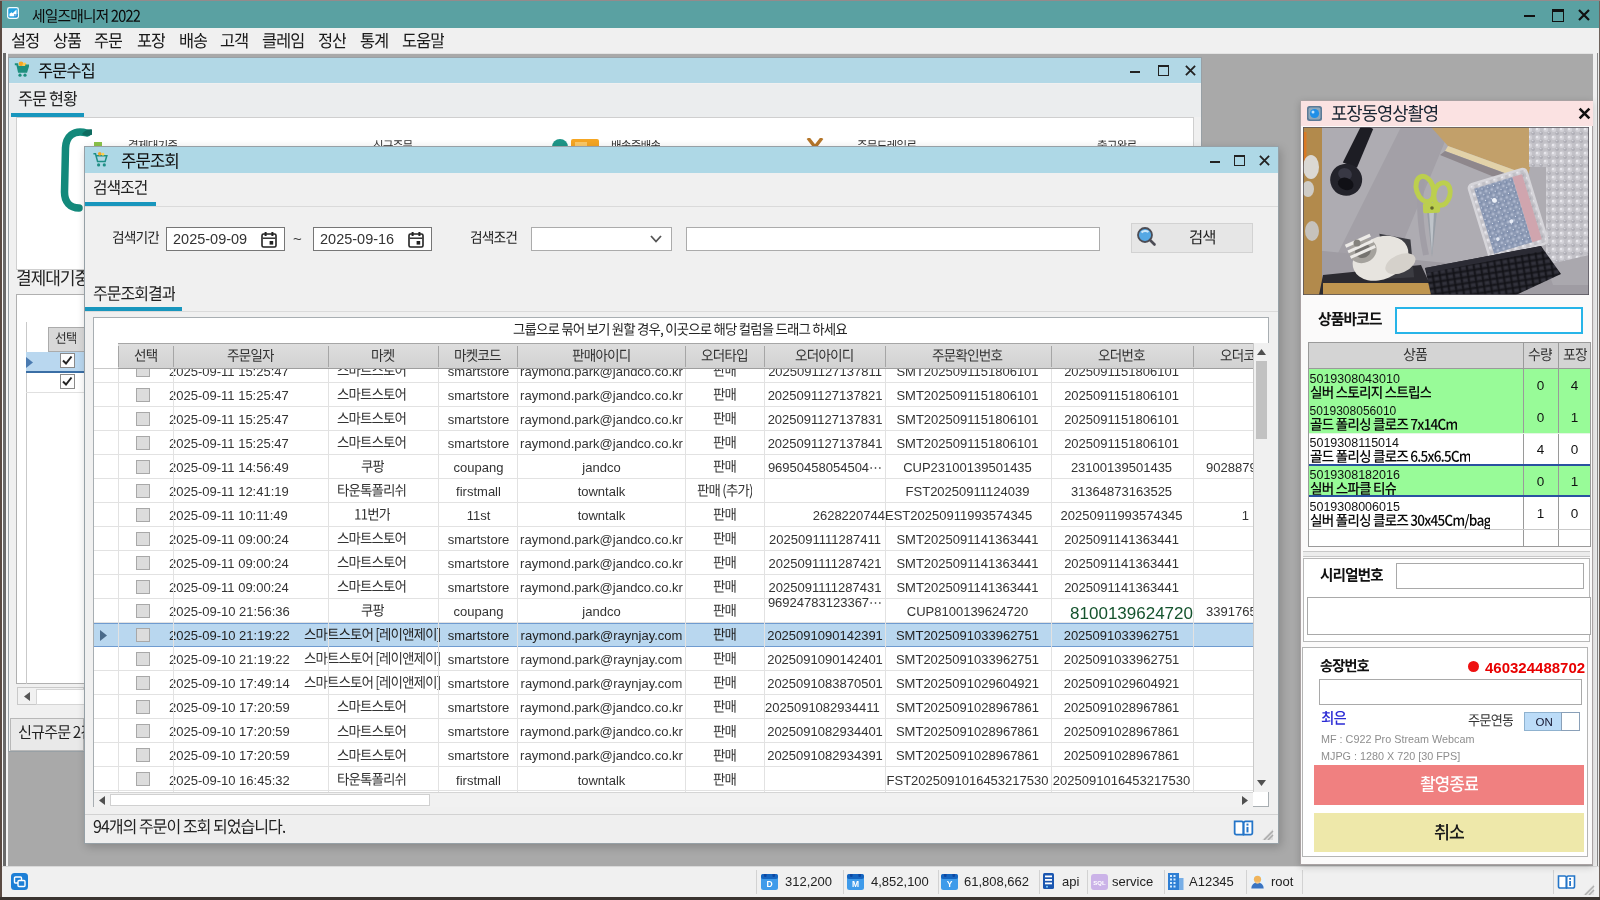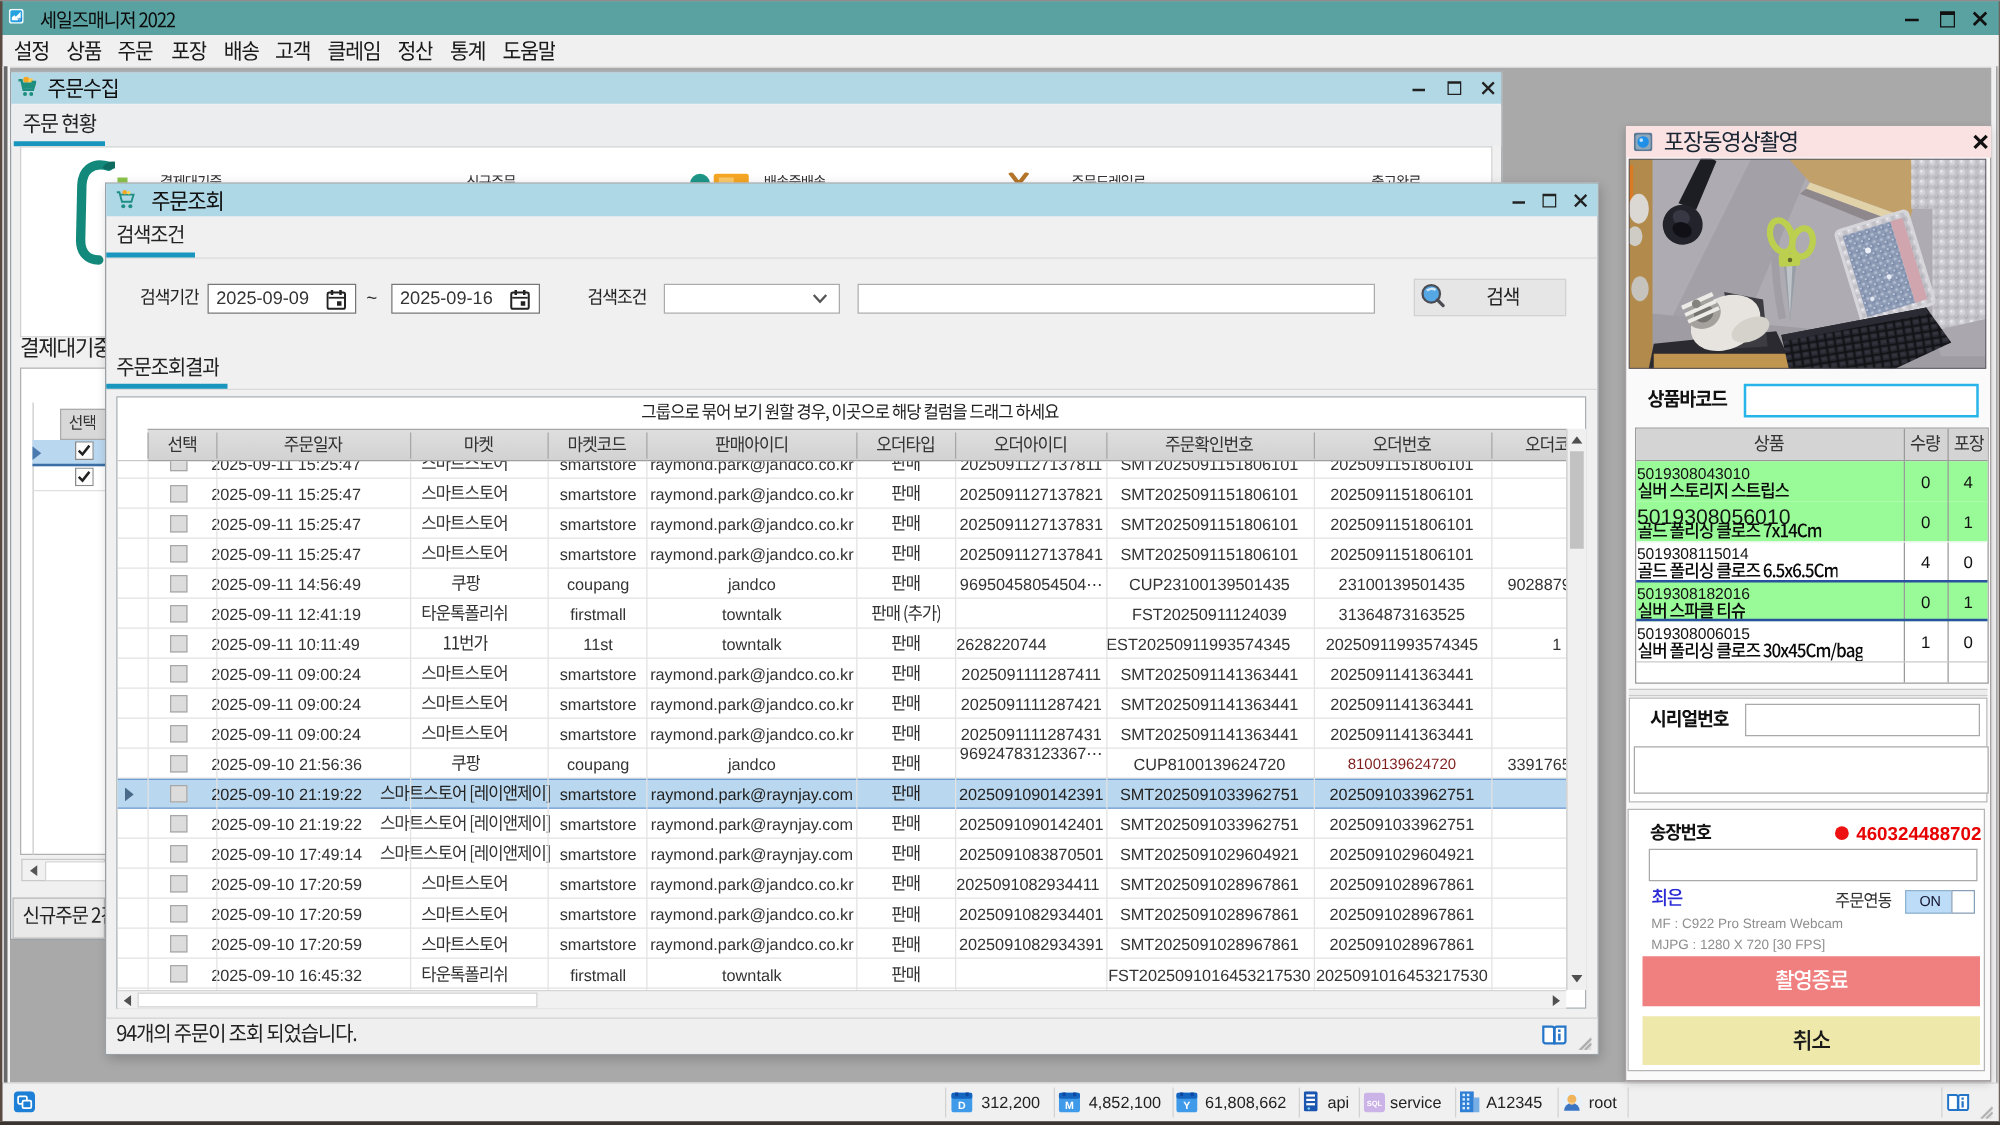--- a/index.html
+++ b/index.html
@@ -524,21 +524,21 @@
 <div class="t" style="left:1309.5px;top:372.0px;font-size:12.5px;color:#111">5019308043010</div>
 <svg class="ab" preserveAspectRatio="none" style="left:1309.5px;top:386.0px;width:121.45px;height:14.7px;fill:#0a0a0a" viewBox="0 -800 8930 1000">
     <use href="#gp1"></use>
   </svg>
 <div class="t" style="left:1523px;top:378.0px;width:35px;text-align:center;font-size:13.5px;color:#111">0</div>
 <div class="t" style="left:1558px;top:378.0px;width:33px;text-align:center;font-size:13.5px;color:#111">4</div>
 <div class="ab" style="left:1309px;top:401px;width:281px;height:1px;background:#e3f7e3"></div>
 <div class="ab" style="left:1309px;top:401px;width:281px;height:32px;background:#98fb98"></div>
 <div class="ab" style="left:1523px;top:401px;width:1px;height:32px;background:#9a9a9a"></div>
 <div class="ab" style="left:1558px;top:401px;width:1px;height:32px;background:#9a9a9a"></div>
-<div class="t" style="left:1309.5px;top:404.0px;font-size:17px;color:#111">5019308056010</div>
+<div class="t" style="left:1309.5px;top:404.0px;font-size:12px;color:#111">5019308056010</div>
 <svg class="ab" preserveAspectRatio="none" style="left:1309.5px;top:418.0px;width:147.42px;height:14.7px;fill:#0a0a0a" viewBox="0 -800 10840 1000">
     <use href="#gp2"></use>
   </svg>
 <div class="t" style="left:1523px;top:410.0px;width:35px;text-align:center;font-size:13.5px;color:#111">0</div>
 <div class="t" style="left:1558px;top:410.0px;width:33px;text-align:center;font-size:13.5px;color:#111">1</div>
 <div class="ab" style="left:1309px;top:433px;width:281px;height:1px;background:#e3f7e3"></div>
 <div class="t" style="left:1309.5px;top:436.0px;font-size:12.5px;color:#111">5019308115014</div>
 <svg class="ab" preserveAspectRatio="none" style="left:1309.5px;top:450.0px;width:160.83px;height:14.7px;fill:#0a0a0a" viewBox="0 -800 11826 1000">
     <use href="#gp3"></use>
   </svg>
@@ -798,21 +798,21 @@
 <div class="ab" style="left:42px;top:138.8px;width:14px;height:14px;background:#dcdcdc;border:1px solid #a8a8a8;box-sizing:border-box"></div>
 <div class="t" style="left:75px;top:138.9px;font-size:13px;color:#333">2025-09-11 10:11:49</div>
 <svg class="ab" preserveAspectRatio="none" style="left:259.8px;top:139.0px;width:36.31px;height:14.5px;fill:#333" viewBox="0 -800 2710 1000">
       <use href="#gst11"></use>
     </svg>
 <div class="t" style="left:345px;top:138.9px;width:79px;text-align:center;font-size:13px;color:#333">11st</div>
 <div class="t" style="left:424px;top:138.9px;width:167px;text-align:center;font-size:13px;color:#333">towntalk</div>
 <svg class="ab" preserveAspectRatio="none" style="left:619.0px;top:139.0px;width:23.05px;height:14.5px;fill:#333" viewBox="0 -800 1720 1000">
       <use href="#gpanmae"></use>
     </svg>
-<div class="t" style="left:671px;top:138.9px;width:120px;text-align:left;font-size:13px;color:#333">2628220744</div>
+<div class="t" style="left:671px;top:138.9px;width:120px;text-align:right;font-size:13px;color:#333">2628220744</div>
 <div class="t" style="left:791px;top:138.9px;width:165px;font-size:13px;color:#333">EST20250911993574345</div>
 <div class="t" style="left:956px;top:138.9px;width:143px;text-align:center;font-size:13px;color:#333">20250911993574345</div>
 <div class="t" style="left:1115px;top:138.9px;width:40px;overflow:hidden;text-align:right;font-size:13px;color:#333">1</div>
 <div class="ab" style="left:0;top:180.8px;width:1159px;height:1px;background:#e2e2e2"></div>
 <div class="ab" style="left:42px;top:162.8px;width:14px;height:14px;background:#dcdcdc;border:1px solid #a8a8a8;box-sizing:border-box"></div>
 <div class="t" style="left:75px;top:163.0px;font-size:13px;color:#333">2025-09-11 09:00:24</div>
 <svg class="ab" preserveAspectRatio="none" style="left:243.4px;top:163.1px;width:69.14px;height:14.5px;fill:#333" viewBox="0 -800 5160 1000">
       <use href="#gsmart"></use>
     </svg>
 <div class="t" style="left:345px;top:163.0px;width:79px;text-align:center;font-size:13px;color:#333">smartstore</div>
@@ -857,21 +857,21 @@
 <svg class="ab" preserveAspectRatio="none" style="left:266.5px;top:235.2px;width:23.05px;height:14.5px;fill:#333" viewBox="0 -800 1720 1000">
       <use href="#gcoup"></use>
     </svg>
 <div class="t" style="left:345px;top:235.1px;width:79px;text-align:center;font-size:13px;color:#333">coupang</div>
 <div class="t" style="left:424px;top:235.1px;width:167px;text-align:center;font-size:13px;color:#333">jandco</div>
 <svg class="ab" preserveAspectRatio="none" style="left:619.0px;top:235.2px;width:23.05px;height:14.5px;fill:#333" viewBox="0 -800 1720 1000">
       <use href="#gpanmae"></use>
     </svg>
 <div class="t" style="left:671px;top:226px;width:120px;text-align:center;font-size:13px;color:#333">96924783123367⋯</div>
 <div class="t" style="left:791px;top:235.1px;width:165px;text-align:center;font-size:13px;color:#333">CUP8100139624720</div>
-<div class="t" style="left:956px;top:235.1px;width:143px;text-align:center;font-size:12px;color:#7f1d1d">8100139624720</div>
+<div class="t" style="left:956px;top:235.1px;width:143px;text-align:right;font-size:17px;color:#14532d">8100139624720</div>
 <div class="t" style="left:1112px;top:235.1px;width:47px;overflow:hidden;font-size:13px;color:#333">3391765</div>
 <div class="ab" style="left:0;top:254.0px;width:1159px;height:24.1px;background:#b9d7ef;border-top:1px solid #6f9bd0;border-bottom:1px solid #6f9bd0;box-sizing:border-box"></div>
 <svg class="ab" style="left:5px;top:261.0px" width="8" height="11" viewBox="0 0 8 11">
       <path d="M1 0 L8 5.5 L1 11 Z" fill="#4a6a8a"></path>
     </svg>
 <div class="ab" style="left:42px;top:259.0px;width:14px;height:14px;background:#dcdcdc;border:1px solid #a8a8a8;box-sizing:border-box"></div>
 <div class="t" style="left:75px;top:259.2px;font-size:13px;color:#222">2025-09-10 21:19:22</div>
 <svg class="ab" preserveAspectRatio="none" style="left:209.8px;top:259.3px;width:136.41px;height:14.5px;fill:#222" viewBox="0 -800 10180 1000">
       <use href="#gsmartrjn"></use>
     </svg>

